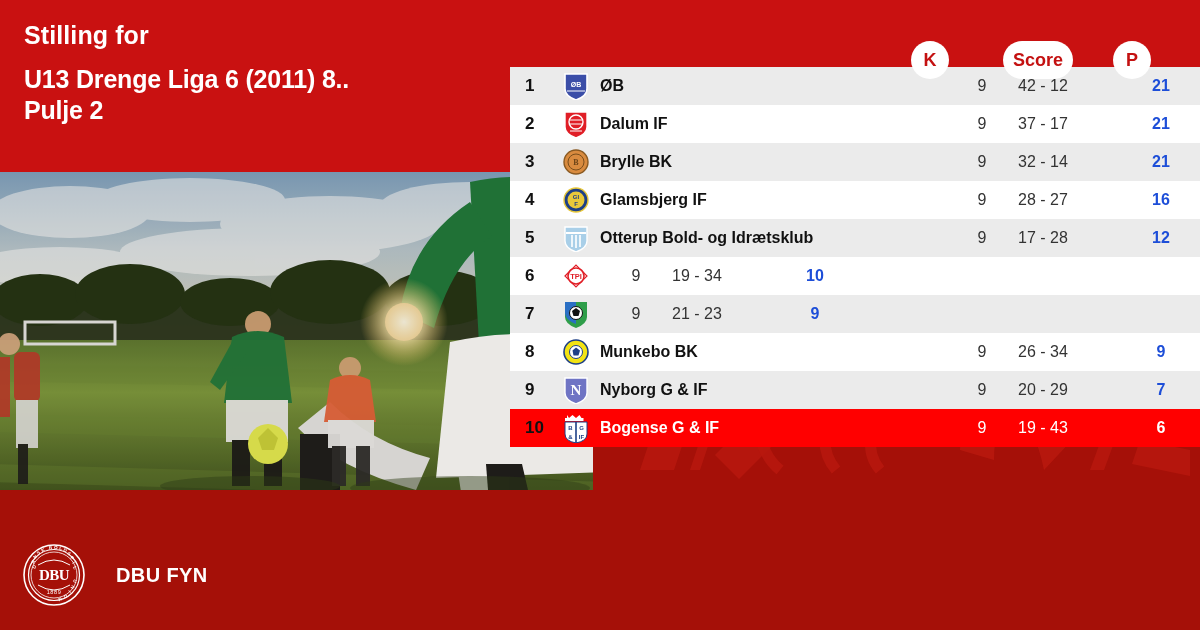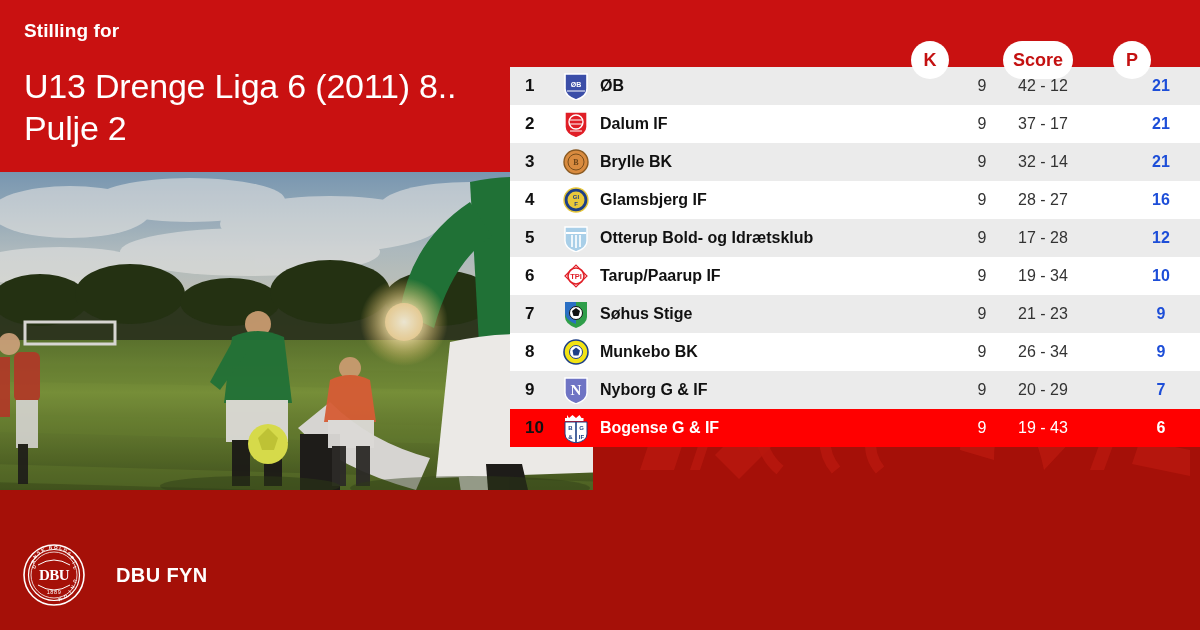--- a/index.html
+++ b/index.html
@@ -19,26 +19,26 @@
 
   
   #header-band {
     position:absolute; left:0; top:0; width:1200px; height:172px;
     background:#c91111; z-index:1;
   }
   #title-block {
     position:absolute; left:24px; top:20px; z-index:4; width:470px;
   }
   #kicker {
-    font-size:19px; font-weight:bold; color:#ffffff;
+    font-size:25px; font-weight:bold; color:#ffffff;
     letter-spacing:.1px; line-height:1.2;
   }
   #main-title {
-    font-size:34px; font-weight:normal; color:#ffffff;
-    line-height:1.23; margin-top:23px; letter-spacing:-.2px;
+    font-size:25px; font-weight:bold; color:#ffffff;
+    line-height:1.23; margin-top:14px; letter-spacing:-.2px;
   }
 
   
   #photo {
     position:absolute; left:0; top:172px; width:593px; height:318px;
     z-index:2; overflow:hidden; background:#2d4a1c;
   }
 
   
   #col-badges { position:absolute; top:41px; left:0; width:1200px; height:38px; z-index:5; }
@@ -311,36 +311,34 @@
     </div>
     <div class="row even">
       <div class="c-rank">6</div>
       <div class="c-logo">
         <svg width="26" height="28" viewBox="0 0 26 28">
           <path d="M2 14 l11 -11 11 11 -11 11 z" fill="#ffffff" stroke="#e01e26" stroke-width="1.2"></path>
           <circle cx="13" cy="14" r="8" fill="#ffffff" stroke="#e01e26" stroke-width="1.6"></circle>
           <text x="13" y="17" text-anchor="middle" fill="#e01e26" font-family="Liberation Sans, sans-serif" font-size="7.5" font-weight="bold">TPI</text>
         </svg>
       </div>
-      <div class="c-team">Tarup/Paarup IF</div>
       <div class="c-k">9</div>
       <div class="c-score">19 - 34</div>
       <div class="c-p">10</div>
     </div>
     <div class="row odd">
       <div class="c-rank">7</div>
       <div class="c-logo">
         <svg width="26" height="28" viewBox="0 0 26 28">
           <path d="M2 2 h22 v15 q0 7 -11 11 q-11 -4 -11 -11 z" fill="#2f9e4a"></path>
           <path d="M2 2 h11 v22 q-11 -4 -11 -11 z" fill="#2a6fc4"></path>
           <circle cx="13" cy="13" r="6.5" fill="#ffffff" stroke="#111111" stroke-width="1"></circle>
           <path d="M13 8 l4 3 -1.5 5 h-5 L9 11 z" fill="#111111"></path>
         </svg>
       </div>
-      <div class="c-team">Søhus Stige</div>
       <div class="c-k">9</div>
       <div class="c-score">21 - 23</div>
       <div class="c-p">9</div>
     </div>
     <div class="row even">
       <div class="c-rank">8</div>
       <div class="c-logo">
         <svg width="26" height="28" viewBox="0 0 26 28">
           <circle cx="13" cy="14" r="12" fill="#f2e313" stroke="#1d3f86" stroke-width="1.6"></circle>
           <circle cx="13" cy="14" r="6.5" fill="#ffffff" stroke="#1d3f86" stroke-width="1"></circle>

